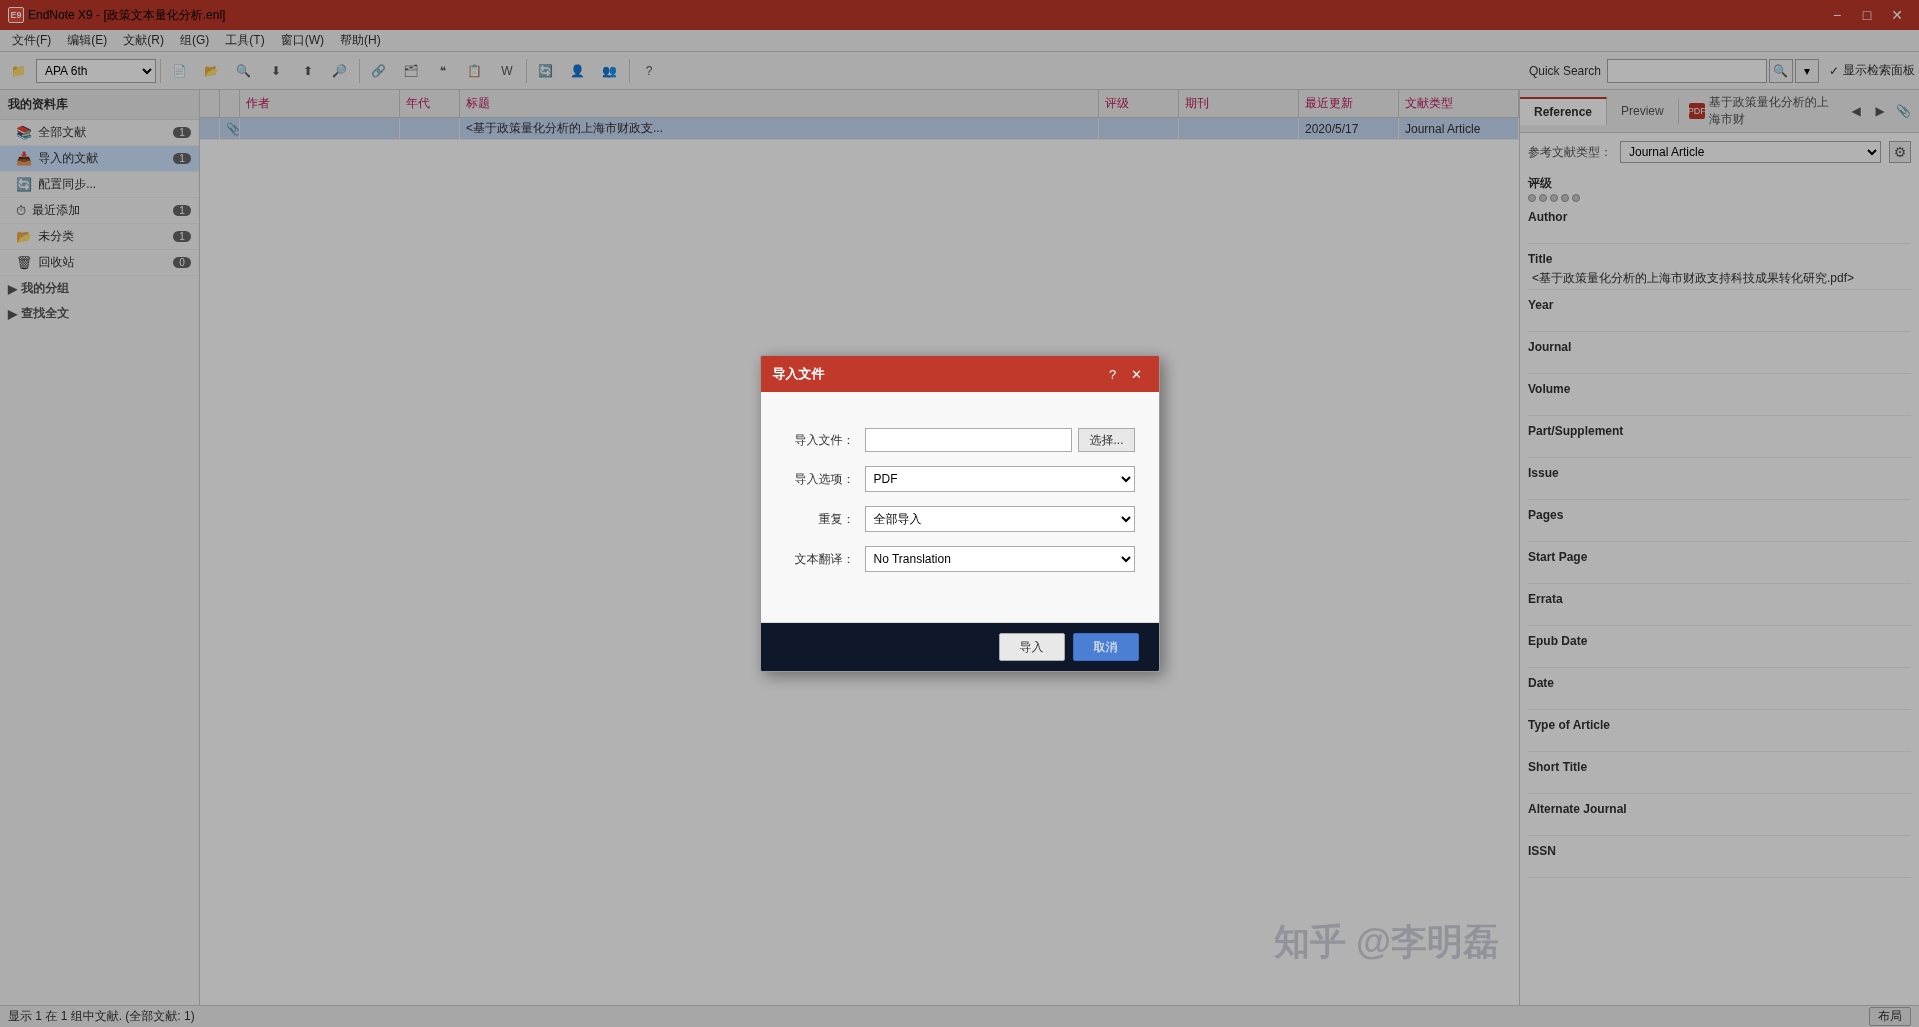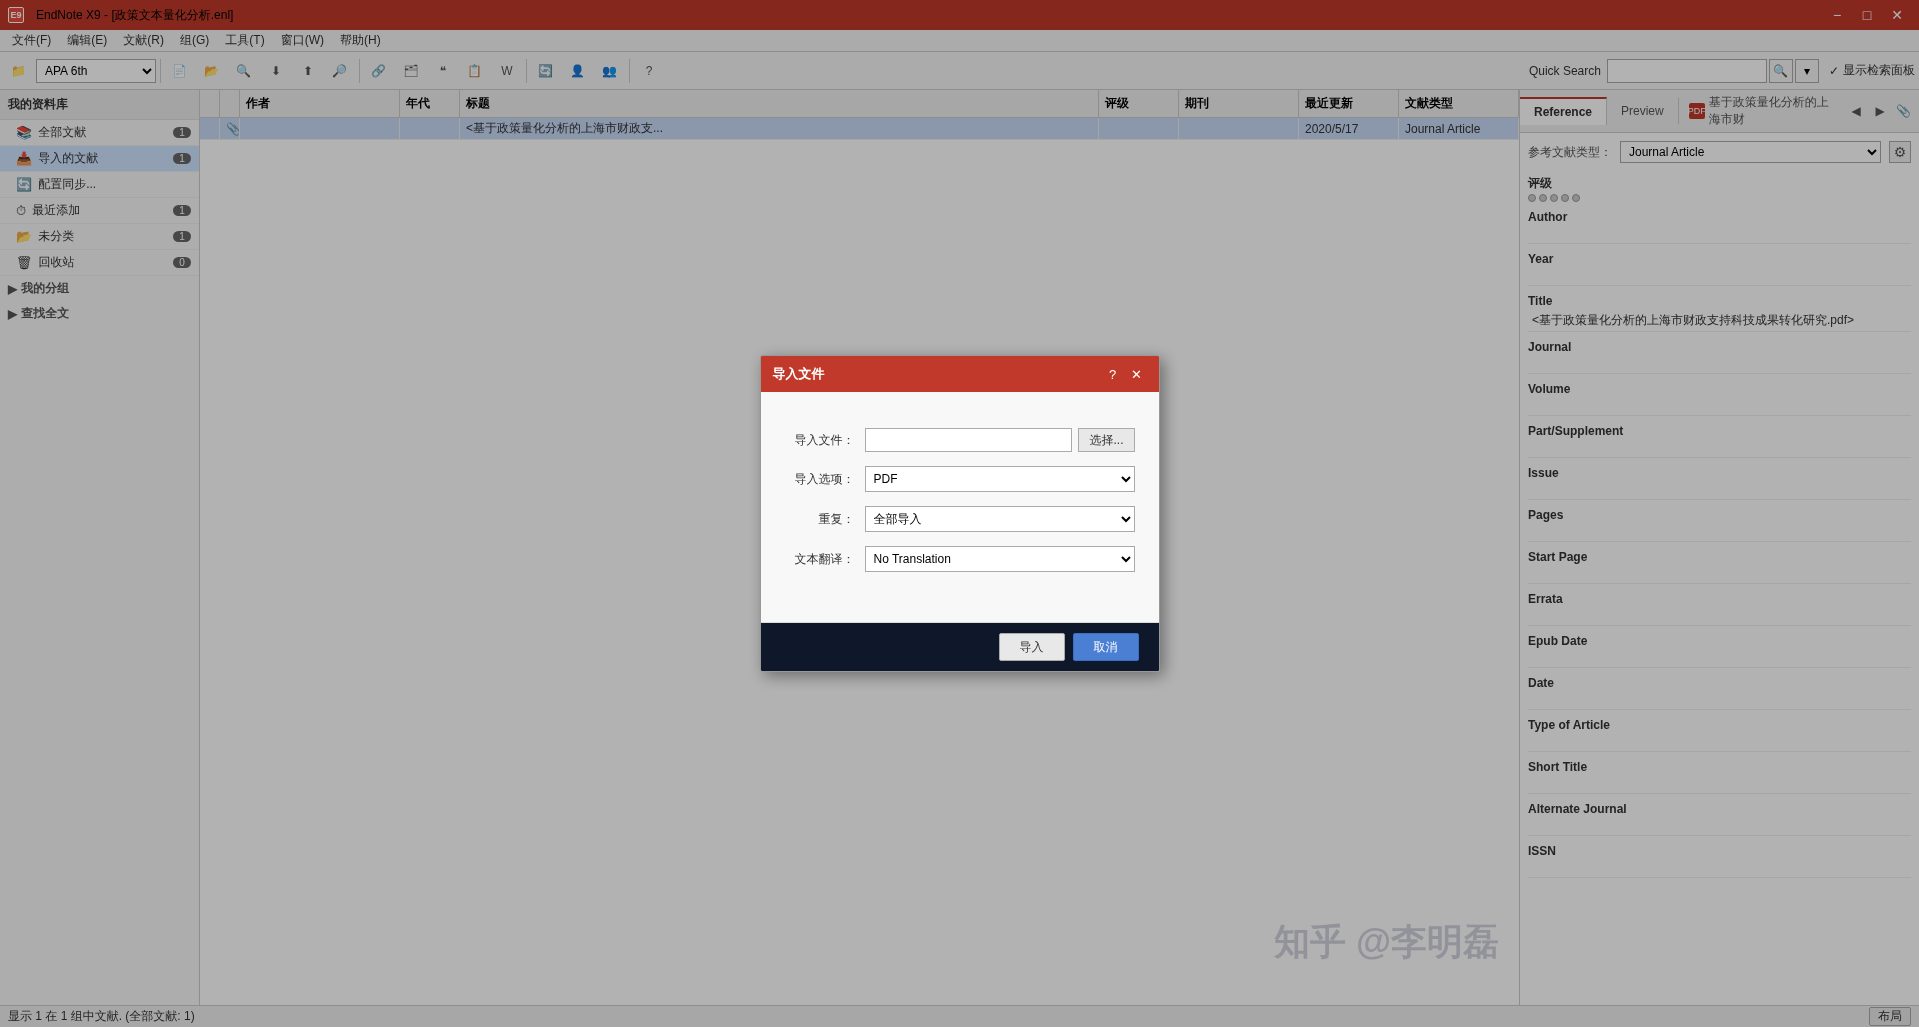--- a/index.html
+++ b/index.html
@@ -8,21 +8,21 @@
     
     .title-bar {
       background: #c0392b;
       height: 30px;
       display: flex;
       align-items: center;
       justify-content: space-between;
       padding: 0 8px;
       color: white;
     }
-    .title-bar-left { display: flex; align-items: center; gap: 12px; }
+    .title-bar-left { display: flex; align-items: center; gap: 4px; }
     .title-bar-icon { width: 16px; height: 16px; background: #e74c3c; border: 1px solid #fff; border-radius: 2px; display: flex; align-items: center; justify-content: center; font-size: 9px; color: white; font-weight: bold; }
     .title-bar-text { font-size: 12px; color: #000000; }
     .title-bar-controls { display: flex; gap: 2px; }
     .title-bar-btn { width: 28px; height: 20px; display: flex; align-items: center; justify-content: center; cursor: pointer; color: white; font-size: 14px; background: transparent; border: none; }
 
     
     .menu-bar {
       background: #f5f5f5;
       height: 22px;
       display: flex;
@@ -116,22 +116,22 @@
       background: #f0f0f0;
       border-bottom: 1px solid #ccc;
       height: 28px;
       align-items: center;
       position: sticky;
       top: 0;
     }
     .th {
       padding: 0 6px;
       font-size: 12px;
-      font-weight: bold;
-      color: #000000;
+      font-weight: normal;
+      color: #be185d;
       border-right: 1px solid #ccc;
       height: 100%;
       display: flex;
       align-items: center;
       cursor: pointer;
     }
     .col-status { width: 20px; min-width: 20px; }
     .col-attachment { width: 20px; min-width: 20px; }
     .col-author { width: 160px; min-width: 160px; }
     .col-year { width: 60px; min-width: 60px; }
@@ -538,26 +538,26 @@
           <div class="rating-dot"></div>
           <div class="rating-dot"></div>
         </div>
       </div>
 
       <div class="field-row">
         <div class="field-label">Author</div>
         <div class="field-value" style="min-height:18px;border-bottom:1px solid #eee;"></div>
       </div>
       <div class="field-row">
-        <div class="field-label">Year</div>
-        <div class="field-value" style="min-height:18px;border-bottom:1px solid #eee;"></div>
-      </div>
-      <div class="field-row">
         <div class="field-label">Title</div>
         <div class="field-value" style="min-height:18px;border-bottom:1px solid #eee;">&lt;基于政策量化分析的上海市财政支持科技成果转化研究.pdf&gt;</div>
+      </div>
+      <div class="field-row">
+        <div class="field-label">Year</div>
+        <div class="field-value" style="min-height:18px;border-bottom:1px solid #eee;"></div>
       </div>
       <div class="field-row">
         <div class="field-label">Journal</div>
         <div class="field-value" style="min-height:18px;border-bottom:1px solid #eee;"></div>
       </div>
       <div class="field-row">
         <div class="field-label">Volume</div>
         <div class="field-value" style="min-height:18px;border-bottom:1px solid #eee;"></div>
       </div>
       <div class="field-row">

